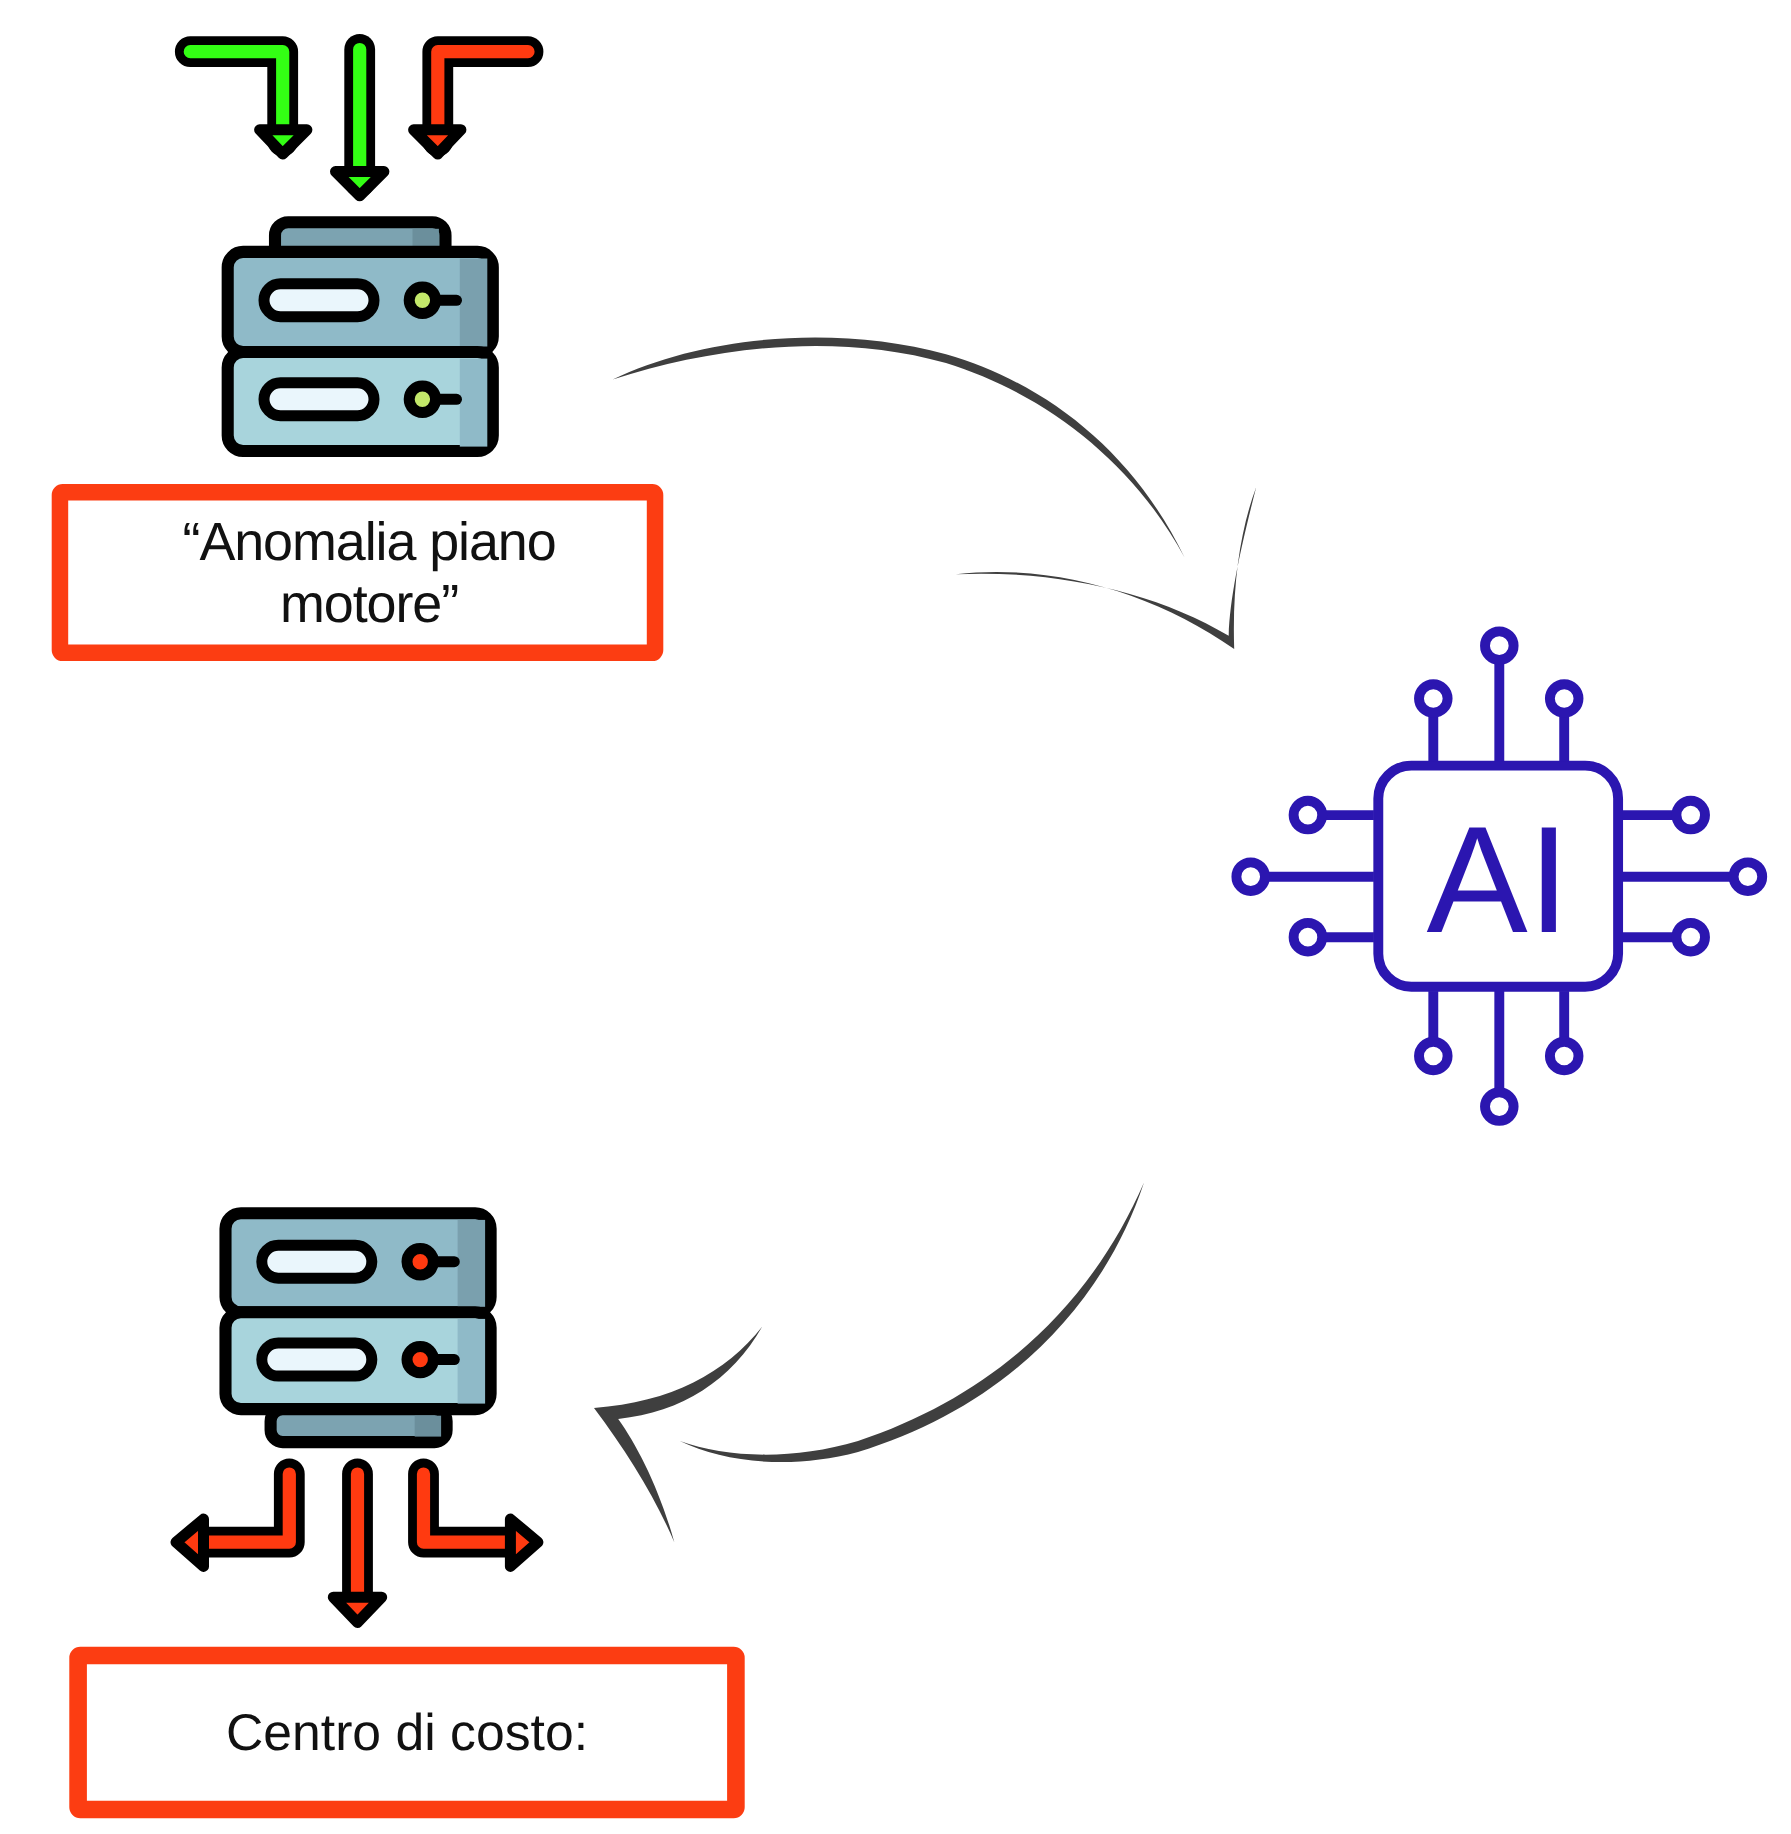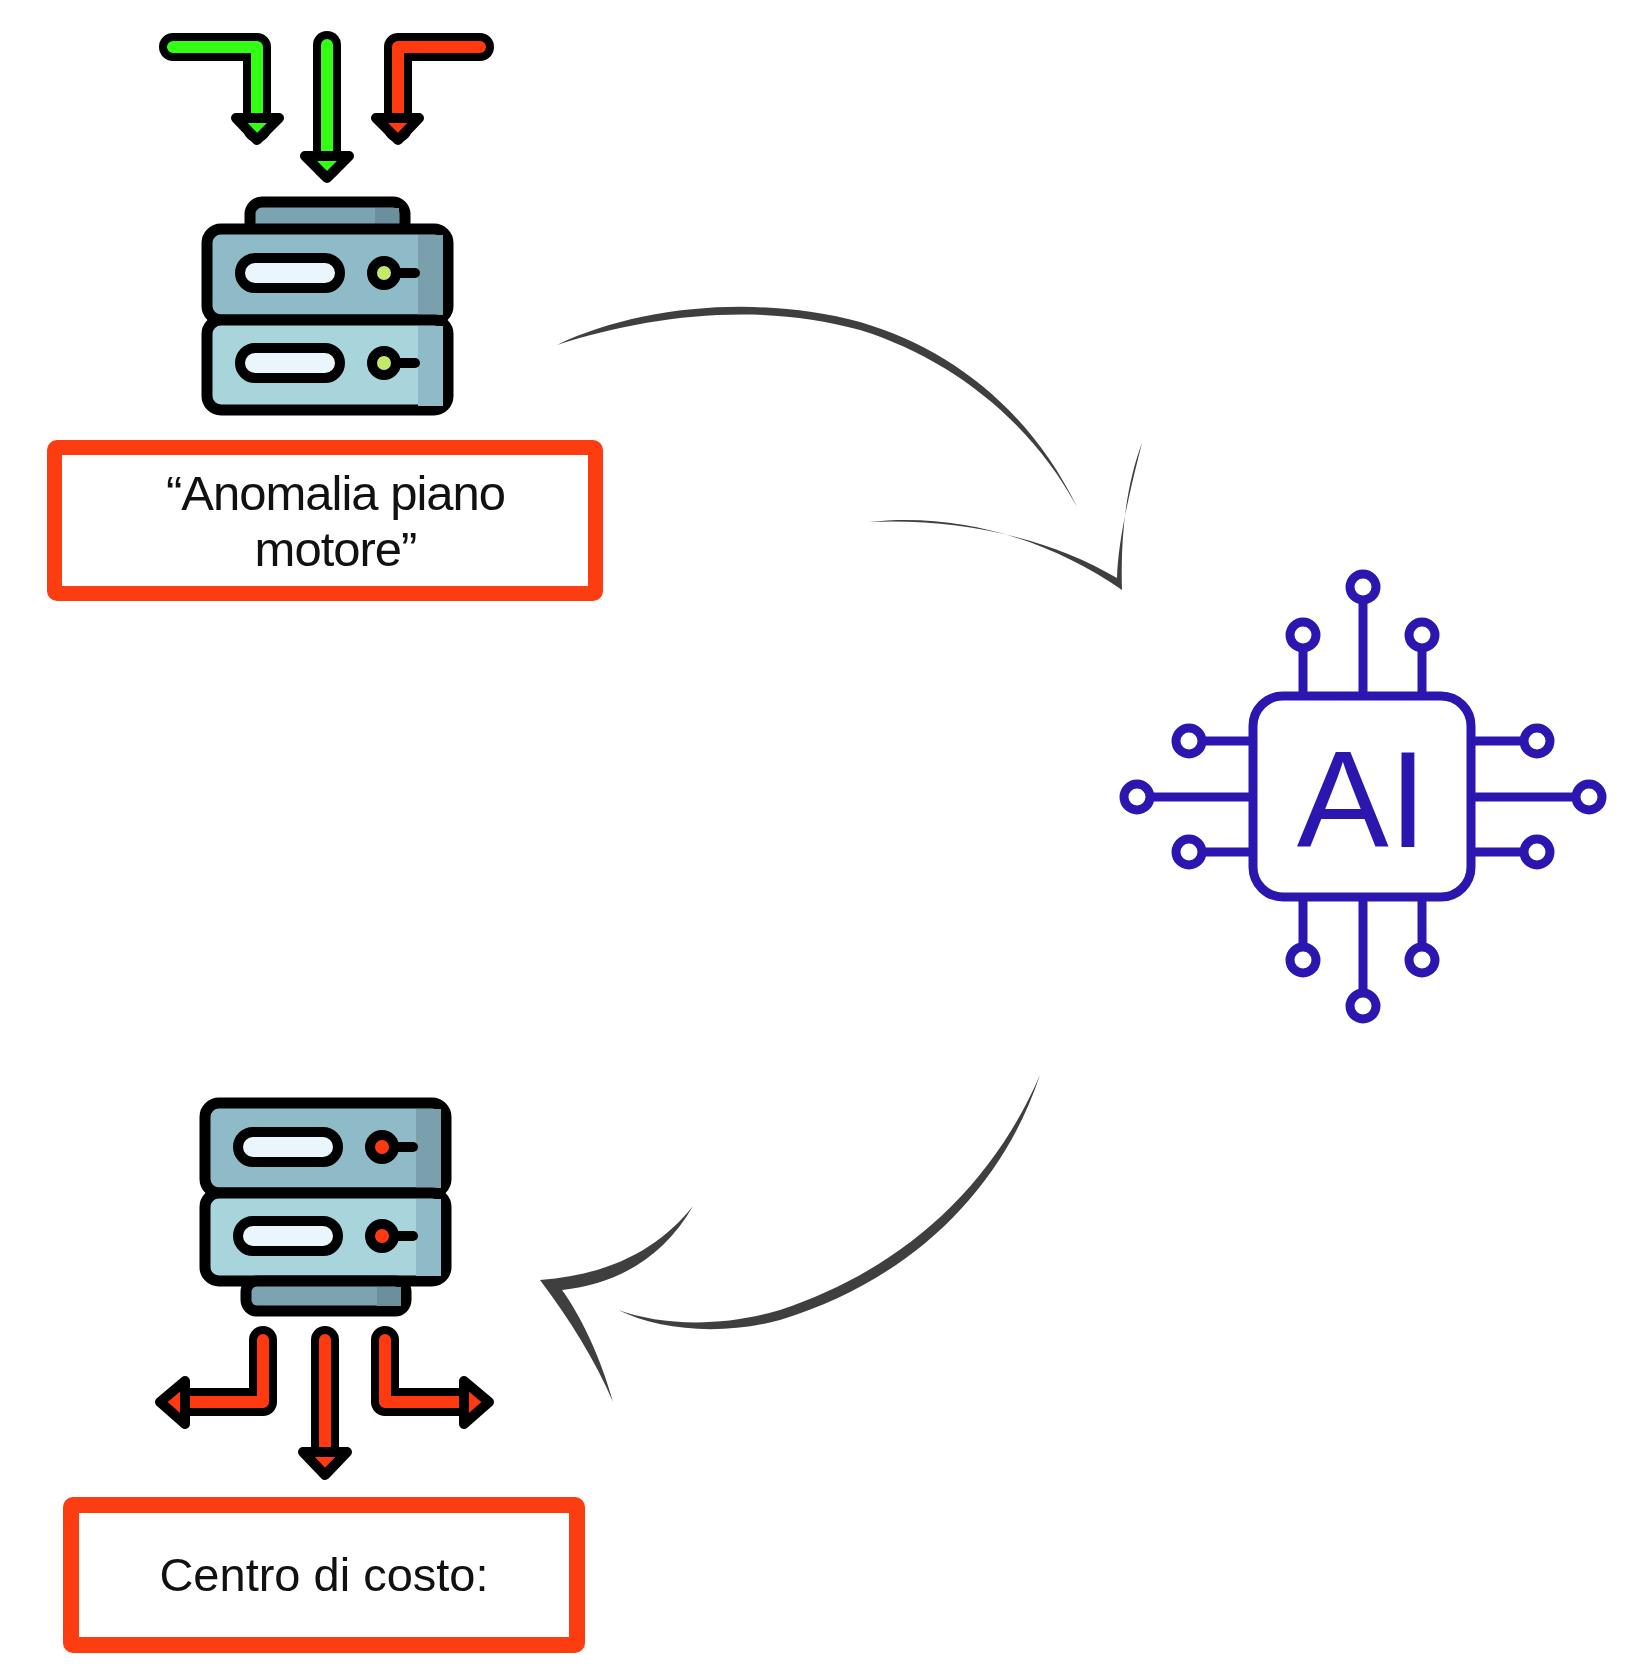--- a/index.html
+++ b/index.html
@@ -4,21 +4,21 @@
 <style>
   html, body { margin: 0; padding: 0; background: #ffffff; }
   body { width: 1628px; height: 1667px; position: relative; overflow: hidden; font-family: "Liberation Sans", sans-serif; }
   #stage { position: absolute; left: 0; top: 0; }
   .label-box {
     position: absolute; box-sizing: border-box; background: #fff;
     border-radius: 10px; display: flex; align-items: center; justify-content: center;
     text-align: center; color: #111; font-family: "Liberation Sans", sans-serif;
   }
   #label-top { left: 47px; top: 440px; width: 556px; height: 161px; border: 15px solid #fc3d12; font-size: 49px; letter-spacing: -1px; padding-left: 21px; }
-  #label-bottom { left: 63px; top: 1497px; width: 522px; height: 156px; border: 16px solid #fc3d12; font-size: 47px; line-height: 56px; flex-direction: column; }
+  #label-bottom { left: 63px; top: 1497px; width: 614px; height: 156px; border: 16px solid #fc3d12; font-size: 47px; line-height: 56px; flex-direction: column; }
   .ai-text { font-family: "Liberation Sans", sans-serif; font-size: 138px; fill: #2b16b0; }
 </style>
 </head>
 <body>
 
 <svg id="stage" width="1628" height="1667" viewBox="0 0 1628 1667" xmlns="http://www.w3.org/2000/svg">
 
   <g>
 
     <g stroke-linecap="round" stroke-linejoin="round" fill="none">

